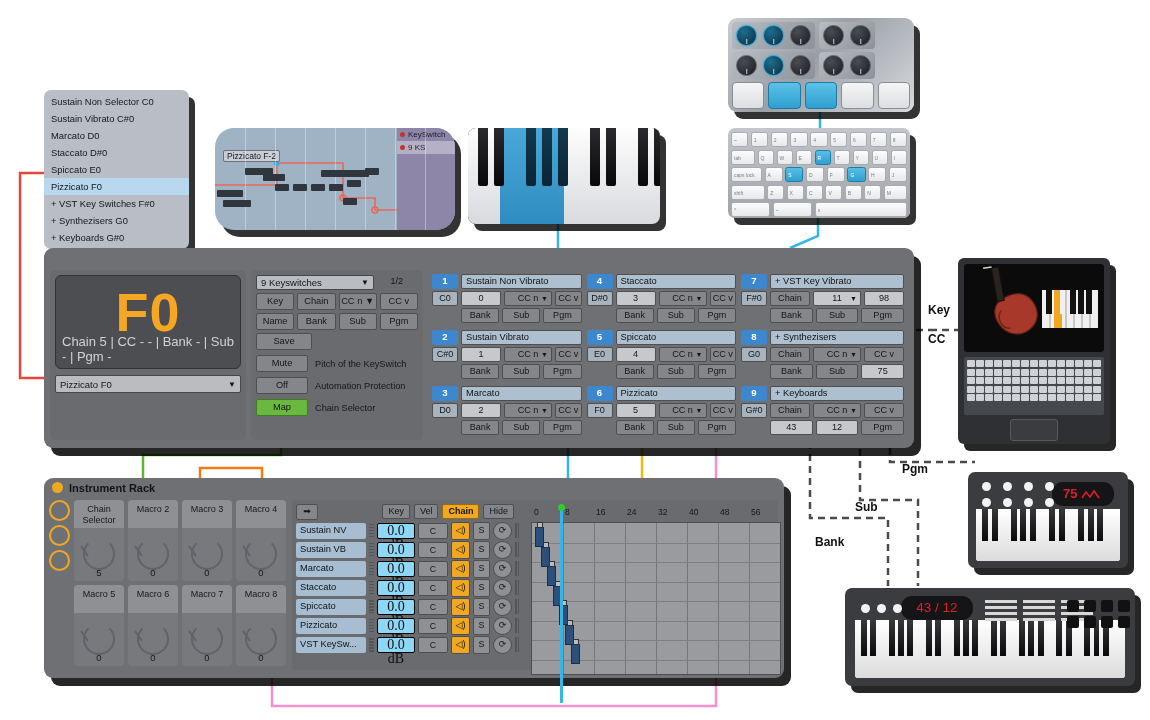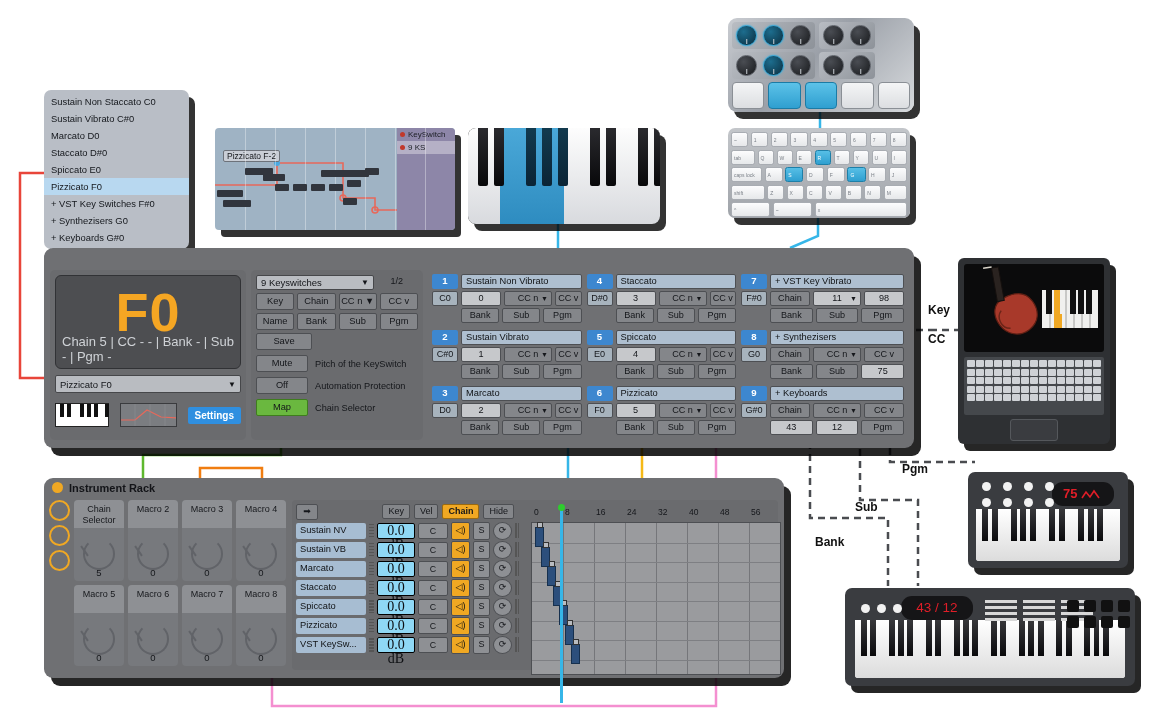--- a/index.html
+++ b/index.html
@@ -5,21 +5,21 @@
   html,body{margin:0;padding:0;background:#ffffff;}
   body{width:1150px;height:720px;position:relative;overflow:hidden;
        font-family:"Liberation Sans",sans-serif;-webkit-font-smoothing:antialiased;}
   .abs{position:absolute;}
   
   #ks-list{left:44px;top:90px;width:145px;background:#b9bec6;border-radius:7px;
            padding:3px 0;box-shadow:6px 7px 0 rgba(0,0,0,.8);}
   #ks-list .it{font-size:9.4px;color:#14171c;padding:2px 0 2px 7px;line-height:13px;white-space:nowrap;}
   #ks-list .it.sel{background:#b8d8f0;}
   
-  #pianoroll{left:215px;top:128px;width:240px;height:102px;border-radius:4px;overflow:hidden;
+  #pianoroll{left:215px;top:128px;width:240px;height:102px;border-radius:19px;overflow:hidden;
              background:#9fb3c4;box-shadow:6px 7px 0 rgba(0,0,0,.8);}
   .prcol{position:absolute;top:0;bottom:0;width:1px;background:rgba(255,255,255,.35);}
   .prnote{position:absolute;height:7px;background:#31353d;border-radius:1px;}
   .prlbl{position:absolute;font-size:8.5px;background:#c9ced6;border:1px solid #6d727a;
          color:#15181c;padding:0px 3px;border-radius:2px;white-space:nowrap;}
   #prside{position:absolute;right:0;top:0;bottom:0;width:58px;background:#8d86a8;}
   .prlane{font-size:8px;color:#1b1e24;padding:2px 2px 2px 3px;white-space:nowrap;}
   .prlane .dot{display:inline-block;width:5px;height:5px;border-radius:50%;background:#c1382b;
                margin-right:3px;vertical-align:middle;}
   
@@ -211,21 +211,21 @@
   <path d="M560,352 L560,340 L716,340 L716,706 L272,706 L272,632" stroke="#f48fd0" stroke-width="2.5" fill="none"></path>
 
   <path d="M790,312 L790,330 L930,330" stroke="#4a4c50" stroke-width="2.5" fill="none" stroke-dasharray="7 5"></path>
   <path d="M930,330 L980,330" stroke="#4a4c50" stroke-width="2.5" fill="none" stroke-dasharray="7 5"></path>
   <path d="M890,400 L890,462 L975,462" stroke="#4a4c50" stroke-width="2.5" fill="none" stroke-dasharray="7 5"></path>
   <path d="M860,425 L860,500 L918,500 L918,586" stroke="#4a4c50" stroke-width="2.5" fill="none" stroke-dasharray="7 5"></path>
   <path d="M810,430 L810,518 L888,518 L888,586" stroke="#4a4c50" stroke-width="2.5" fill="none" stroke-dasharray="7 5"></path>
 </svg>
 
 <div class="abs" id="ks-list">
-    <div class="it">Sustain Non Staccato C0</div>
+    <div class="it">Sustain Non Selector C0</div>
     <div class="it">Sustain Vibrato C#0</div>
     <div class="it">Marcato D0</div>
     <div class="it">Staccato D#0</div>
     <div class="it">Spiccato E0</div>
     <div class="it sel">Pizzicato F0</div>
     <div class="it">+ VST Key Switches F#0</div>
     <div class="it">+ Synthezisers G0</div>
     <div class="it">+ Keyboards G#0</div>
   </div>
 
@@ -372,37 +372,20 @@
   <div id="dev-body">
 
     <div class="panel" id="p-left">
       <div id="display">
         <div class="big">F0</div>
         <div class="status">Chain 5 | CC - - | Bank - | Sub - | Pgm -</div>
       </div>
       <div id="combo">
         <span>Pizzicato F0</span>
         <span class="arr">▼</span>
-      </div>
-      <div id="lrow">
-        <div id="minipiano">
-            <div class="b" style="left: 4px;"></div>
-            <div class="b" style="left: 11px;"></div>
-            <div class="b" style="left: 24px;"></div>
-            <div class="b" style="left: 31px;"></div>
-            <div class="b" style="left: 38px;"></div>
-            <div class="b" style="left: 49px;"></div>
-          </div>
-        <div id="curvebox">
-          <svg width="58" height="22" viewBox="0 0 58 22">
-              <path d="M0,16 L14,16 L26,6 L40,13 L58,14" stroke="#e8685a" stroke-width="1.2" fill="none"></path>
-          <path d="M14,0 L14,22 M29,0 L29,22 M44,0 L44,22" stroke="#8a8c90" stroke-width="0.7"></path>
-            </svg>
-        </div>
-        <div id="btn-settings">Settings</div>
       </div>
     </div>
 
     <div class="panel" id="p-mid">
       <div id="page-num">1/2</div>
       <div id="ksel">
         <span>9 Keyswitches</span>
         <span class="arr">▼</span>
       </div>
       <div class="brow">

